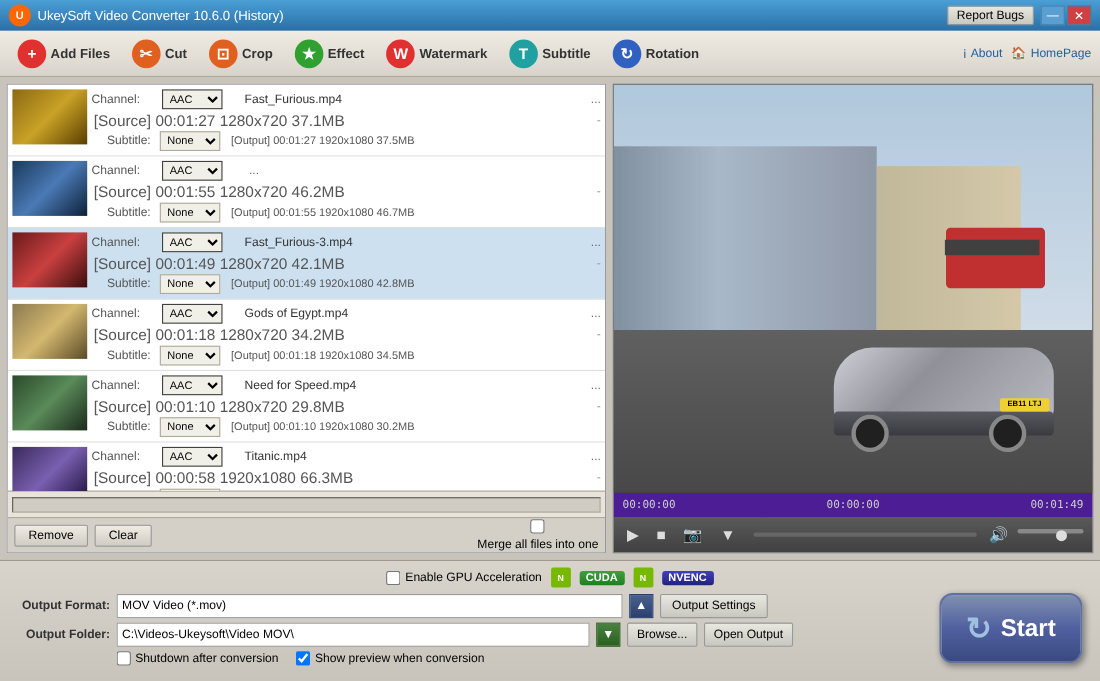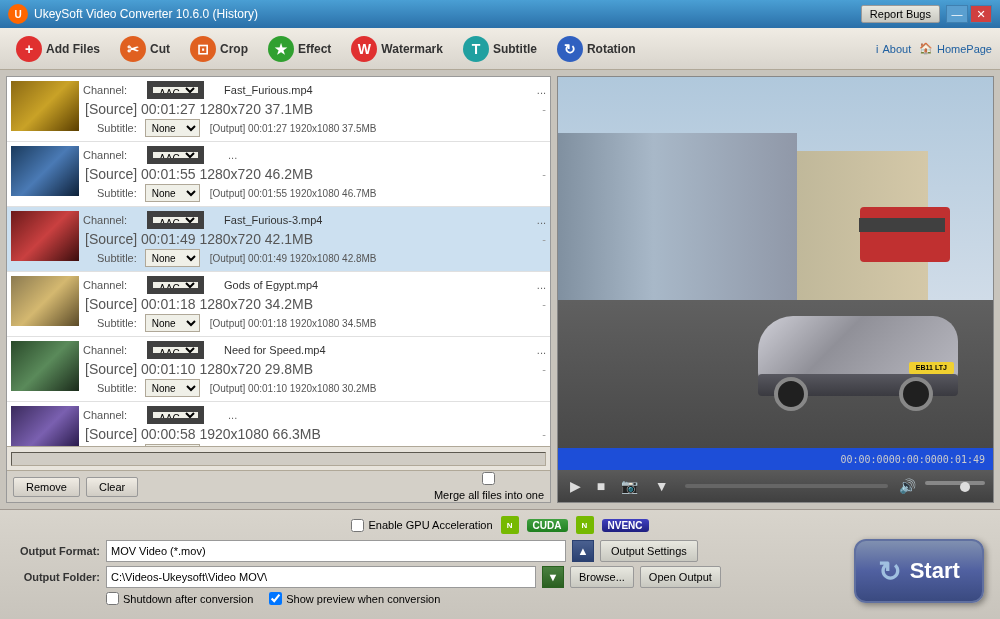--- a/index.html
+++ b/index.html
@@ -143,21 +143,21 @@
       flex: 1;
       display: flex;
       flex-direction: column;
       gap: 2px;
     }
     .file-row {
       display: flex; align-items: center; gap: 20px; font-size: 11px;
     }
     .channel-label { color: #555; }
     .channel-select {
-      background: #f0f0e8; border: 6px solid #404040;
+      background: #f0f0e8; border: 1px solid #404040;
       font-size: 10px; padding: 0 2px; height: 18px;
       min-width: 55px;
     }
     .file-name { font-size: 11px; color: #333; flex: 1; }
     .file-dots { color: #666; margin-left: 4px; cursor: pointer; }
     .file-source { color: #555; font-size: 14px; margin-left: 2px; }
     .file-dash { color: #999; margin-left: auto; }
     .subtitle-row { display: flex; align-items: center; gap: 8px; margin-left: 14px; }
     .subtitle-label { color: #555; }
     .subtitle-select {
@@ -254,26 +254,26 @@
     .volume-thumb {
       width: 10px; height: 10px;
       background: #ddd;
       border-radius: 50%;
       margin-top: -3px;
       margin-left: 35px;
     }
 
     
     .video-timestamps {
-      background: #1d4ed8;
+      background: #4c1d95;
       height: 22px;
       display: flex;
       align-items: center;
       padding: 0 8px;
-      justify-content: flex-end;
+      justify-content: space-between;
     }
     .timestamp {
       color: #ccc;
       font-size: 10px;
       font-family: monospace;
     }
 
     
     .output-section {
       background: linear-gradient(to bottom, #d8d4cc, #c8c4bc);
@@ -600,20 +600,21 @@
       </div>
     </div>
         <div class="file-item">
       <div class="file-thumb thumb-6"></div>
       <div class="file-info">
         <div class="file-row">
           <span class="channel-label">Channel:</span>
           <select class="channel-select">
             <option>AAC</option>
           </select>
+          <span class="file-name">Titanic.mp4</span>
           <span class="file-dots">...</span>
         </div>
         <div class="file-row">
           <span class="file-source">[Source] 00:00:58  1920x1080  66.3MB</span>
           <span class="file-dash">-</span>
         </div>
         <div class="file-row subtitle-row">
           <span class="subtitle-label">Subtitle:</span>
           <select class="subtitle-select">
             <option>None</option>

